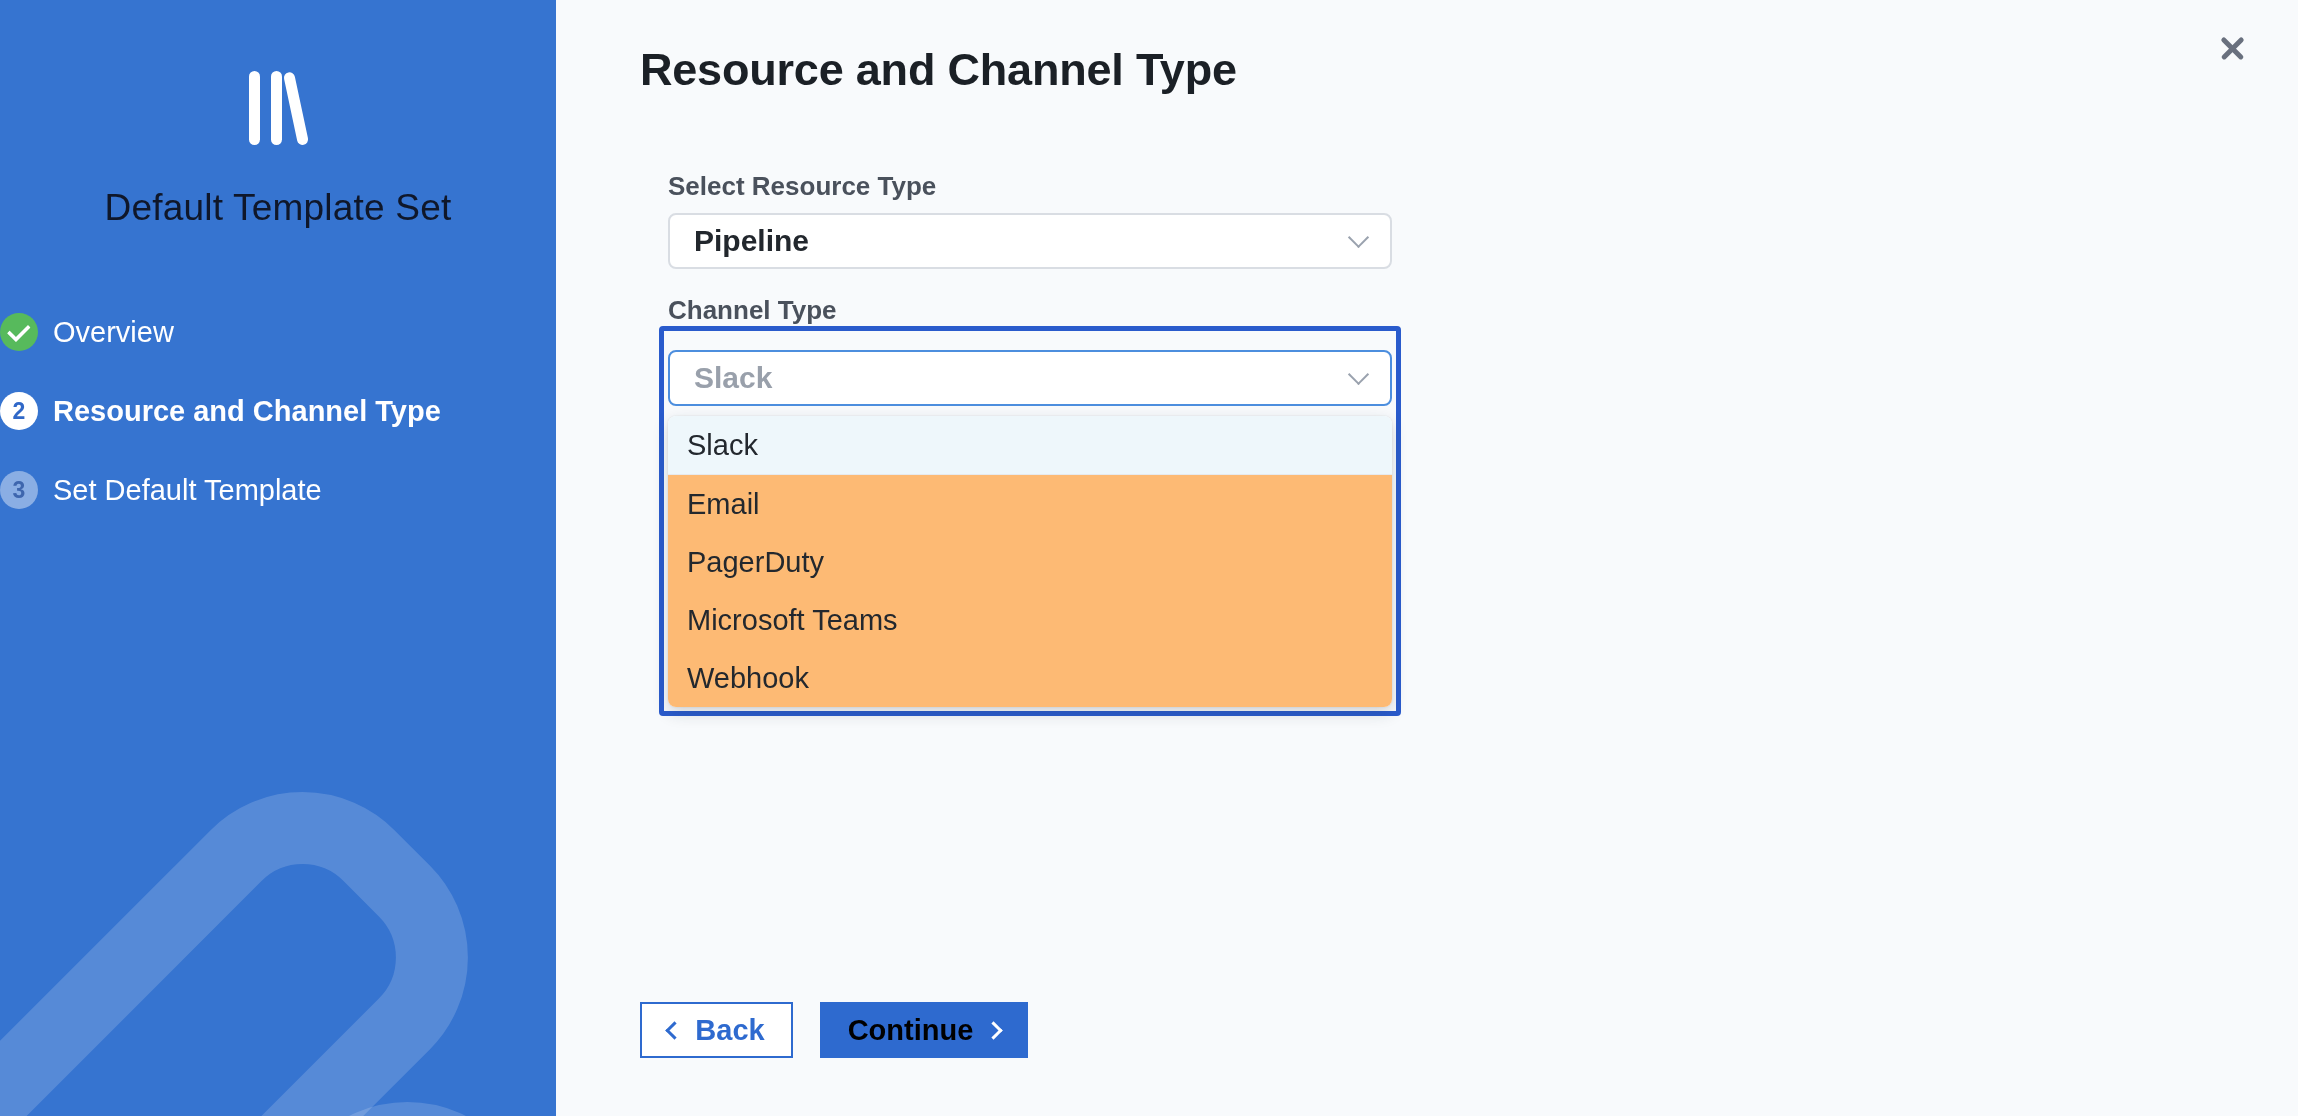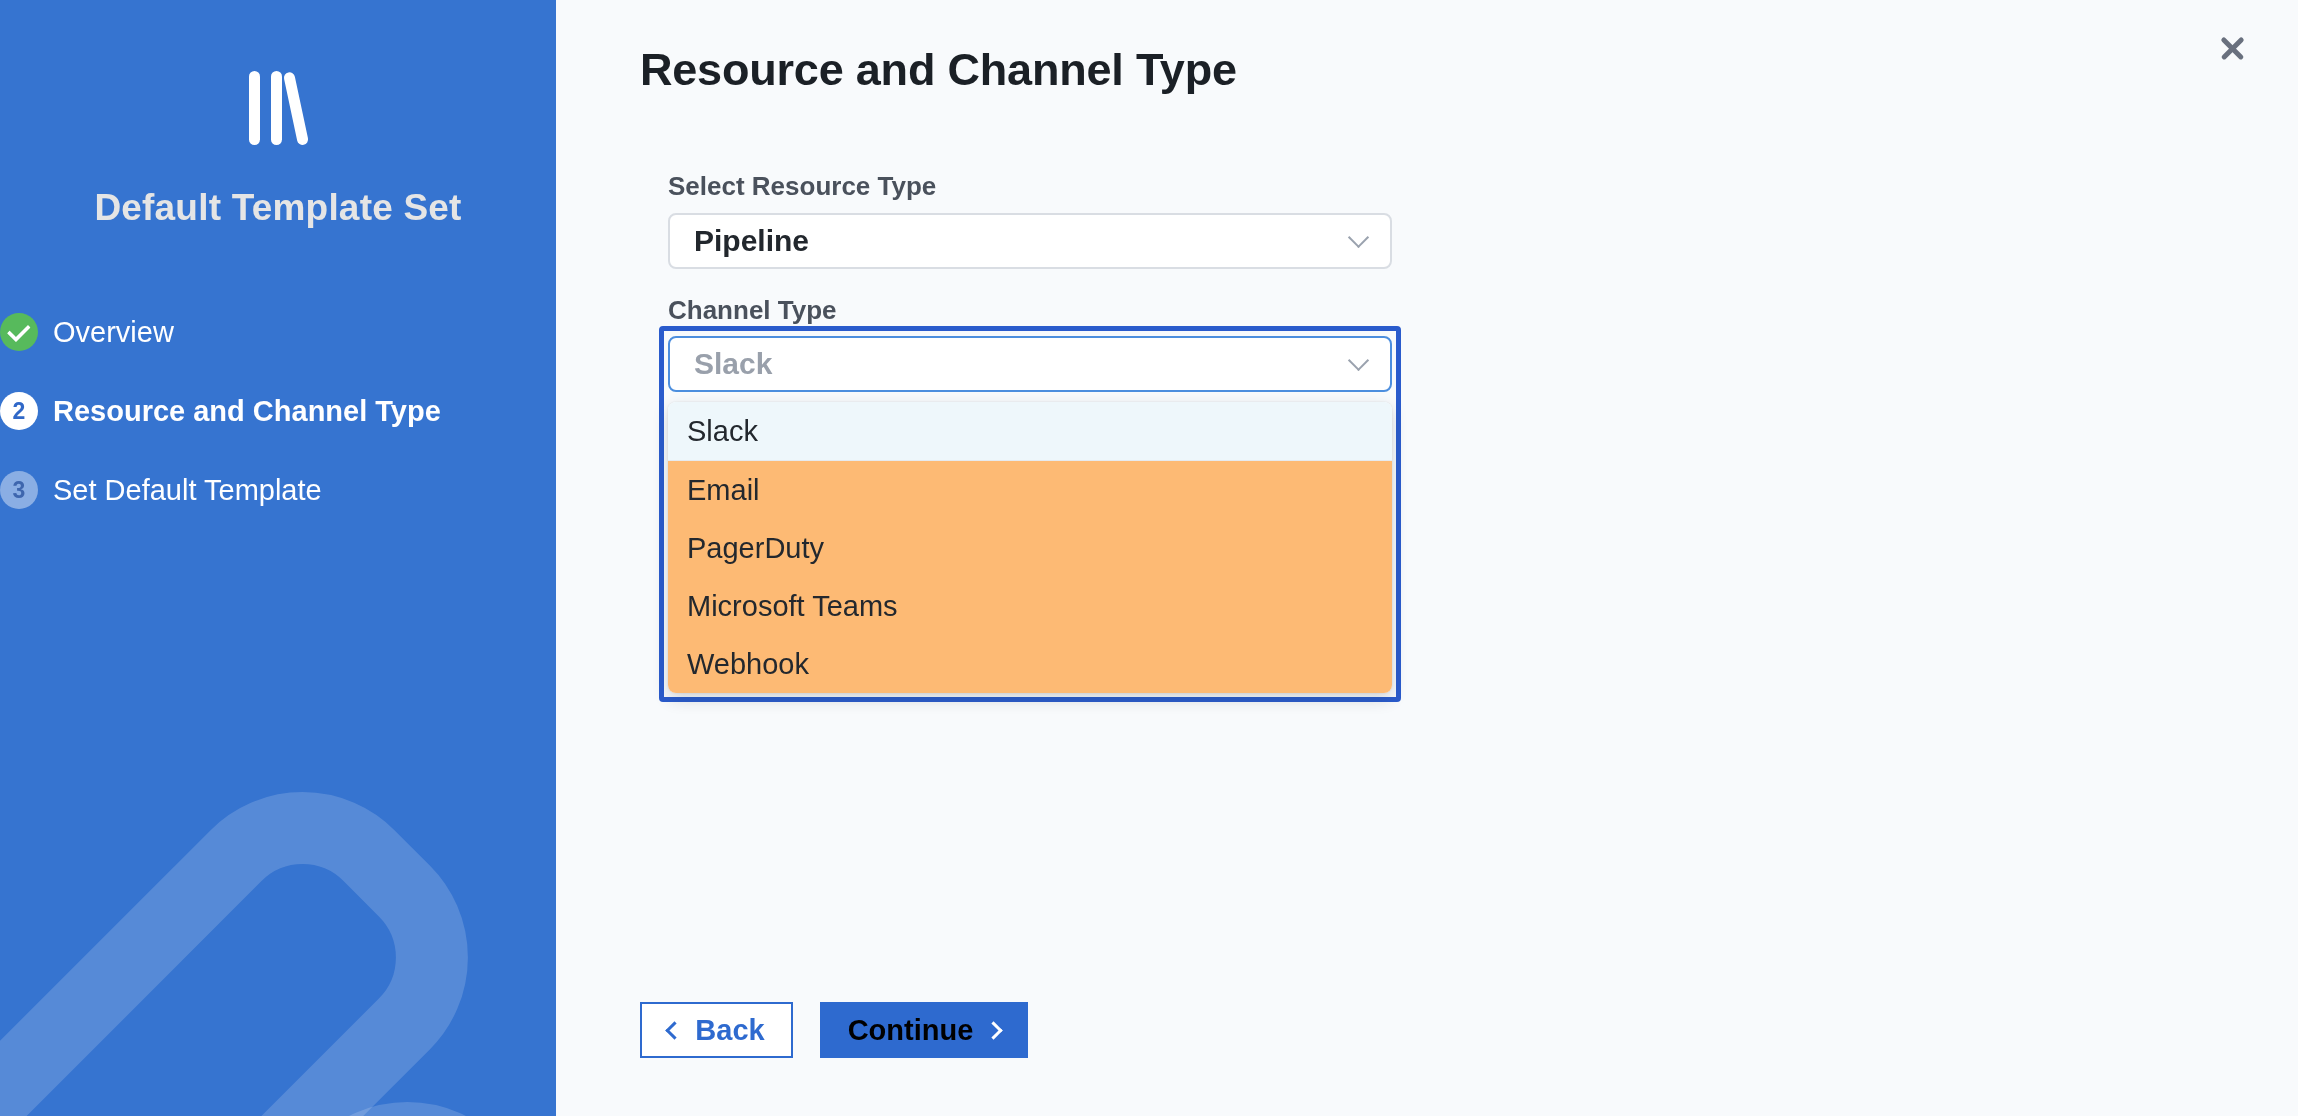--- a/index.html
+++ b/index.html
@@ -25,21 +25,21 @@
 
   .logo{
     position:relative;display:flex;justify-content:center;align-items:flex-start;
     gap:11px;padding-top:71px;height:78px;
   }
   .logo .bar{width:11px;height:74px;background:#fff;border-radius:6px}
   .logo .bar.tilt{transform:rotate(-12deg);transform-origin:50% 92%;margin-left:4px}
 
   .sidebar-title{
     position:relative;margin:38px 10px 0;text-align:center;
-    font-size:37px;font-weight:700;color:#e5e5e5;letter-spacing:.2px;
+    font-size:37px;font-weight:400;color:#0f172a;letter-spacing:.2px;
   }
 
   .steps{position:relative;margin-top:84px;display:flex;flex-direction:column;gap:41px}
   .step{display:flex;align-items:center;gap:15px;color:#fff;font-size:29px;cursor:pointer}
   .circle{
     width:38px;height:38px;border-radius:50%;flex:none;
     display:flex;align-items:center;justify-content:center;
     font-size:23px;font-weight:700;
   }
   .circle.complete{background:#57BA5C}
@@ -78,21 +78,21 @@
   .select.focused{border-color:#4C8EDE;margin-top:0}
   .select .value.placeholder{color:#99A0AB}
 
   .chev{display:inline-block;box-sizing:border-box;border:solid;border-width:0 2.5px 2.5px 0}
   .chev-down{width:15px;height:15px;border-color:#9AA2AE;transform:rotate(45deg);margin-top:-7px}
   .chev-left{width:13px;height:13px;border-width:0 3.5px 3.5px 0;border-color:#2E6ACF;transform:rotate(135deg);margin-right:1px}
   .chev-right{width:13px;height:13px;border-width:0 3.5px 3.5px 0;border-color:#fff;transform:rotate(-45deg);margin-left:1px}
 
   .annotation{
     margin-left:-9px;margin-top:0;width:742px;box-sizing:border-box;
-    border:5px solid #2A5BCC;border-radius:4px;padding:5px 4px 4px;
+    border:5px solid #2A5BCC;border-radius:4px;padding:19px 4px 4px;
   }
   .dropdown-panel{
     margin-top:10px;background:#fff;border-radius:8px;overflow:hidden;
     box-shadow:0 6px 16px rgba(33,43,54,.18),0 0 2px rgba(33,43,54,.12);
   }
   .option{
     height:58px;display:flex;align-items:center;padding:0 19px;
     font-size:29px;color:#23282E;cursor:pointer;background:#fdba74;
   }
   .option.selected{background:#EEF7FB;border-bottom:1px solid #E6EAEE}

